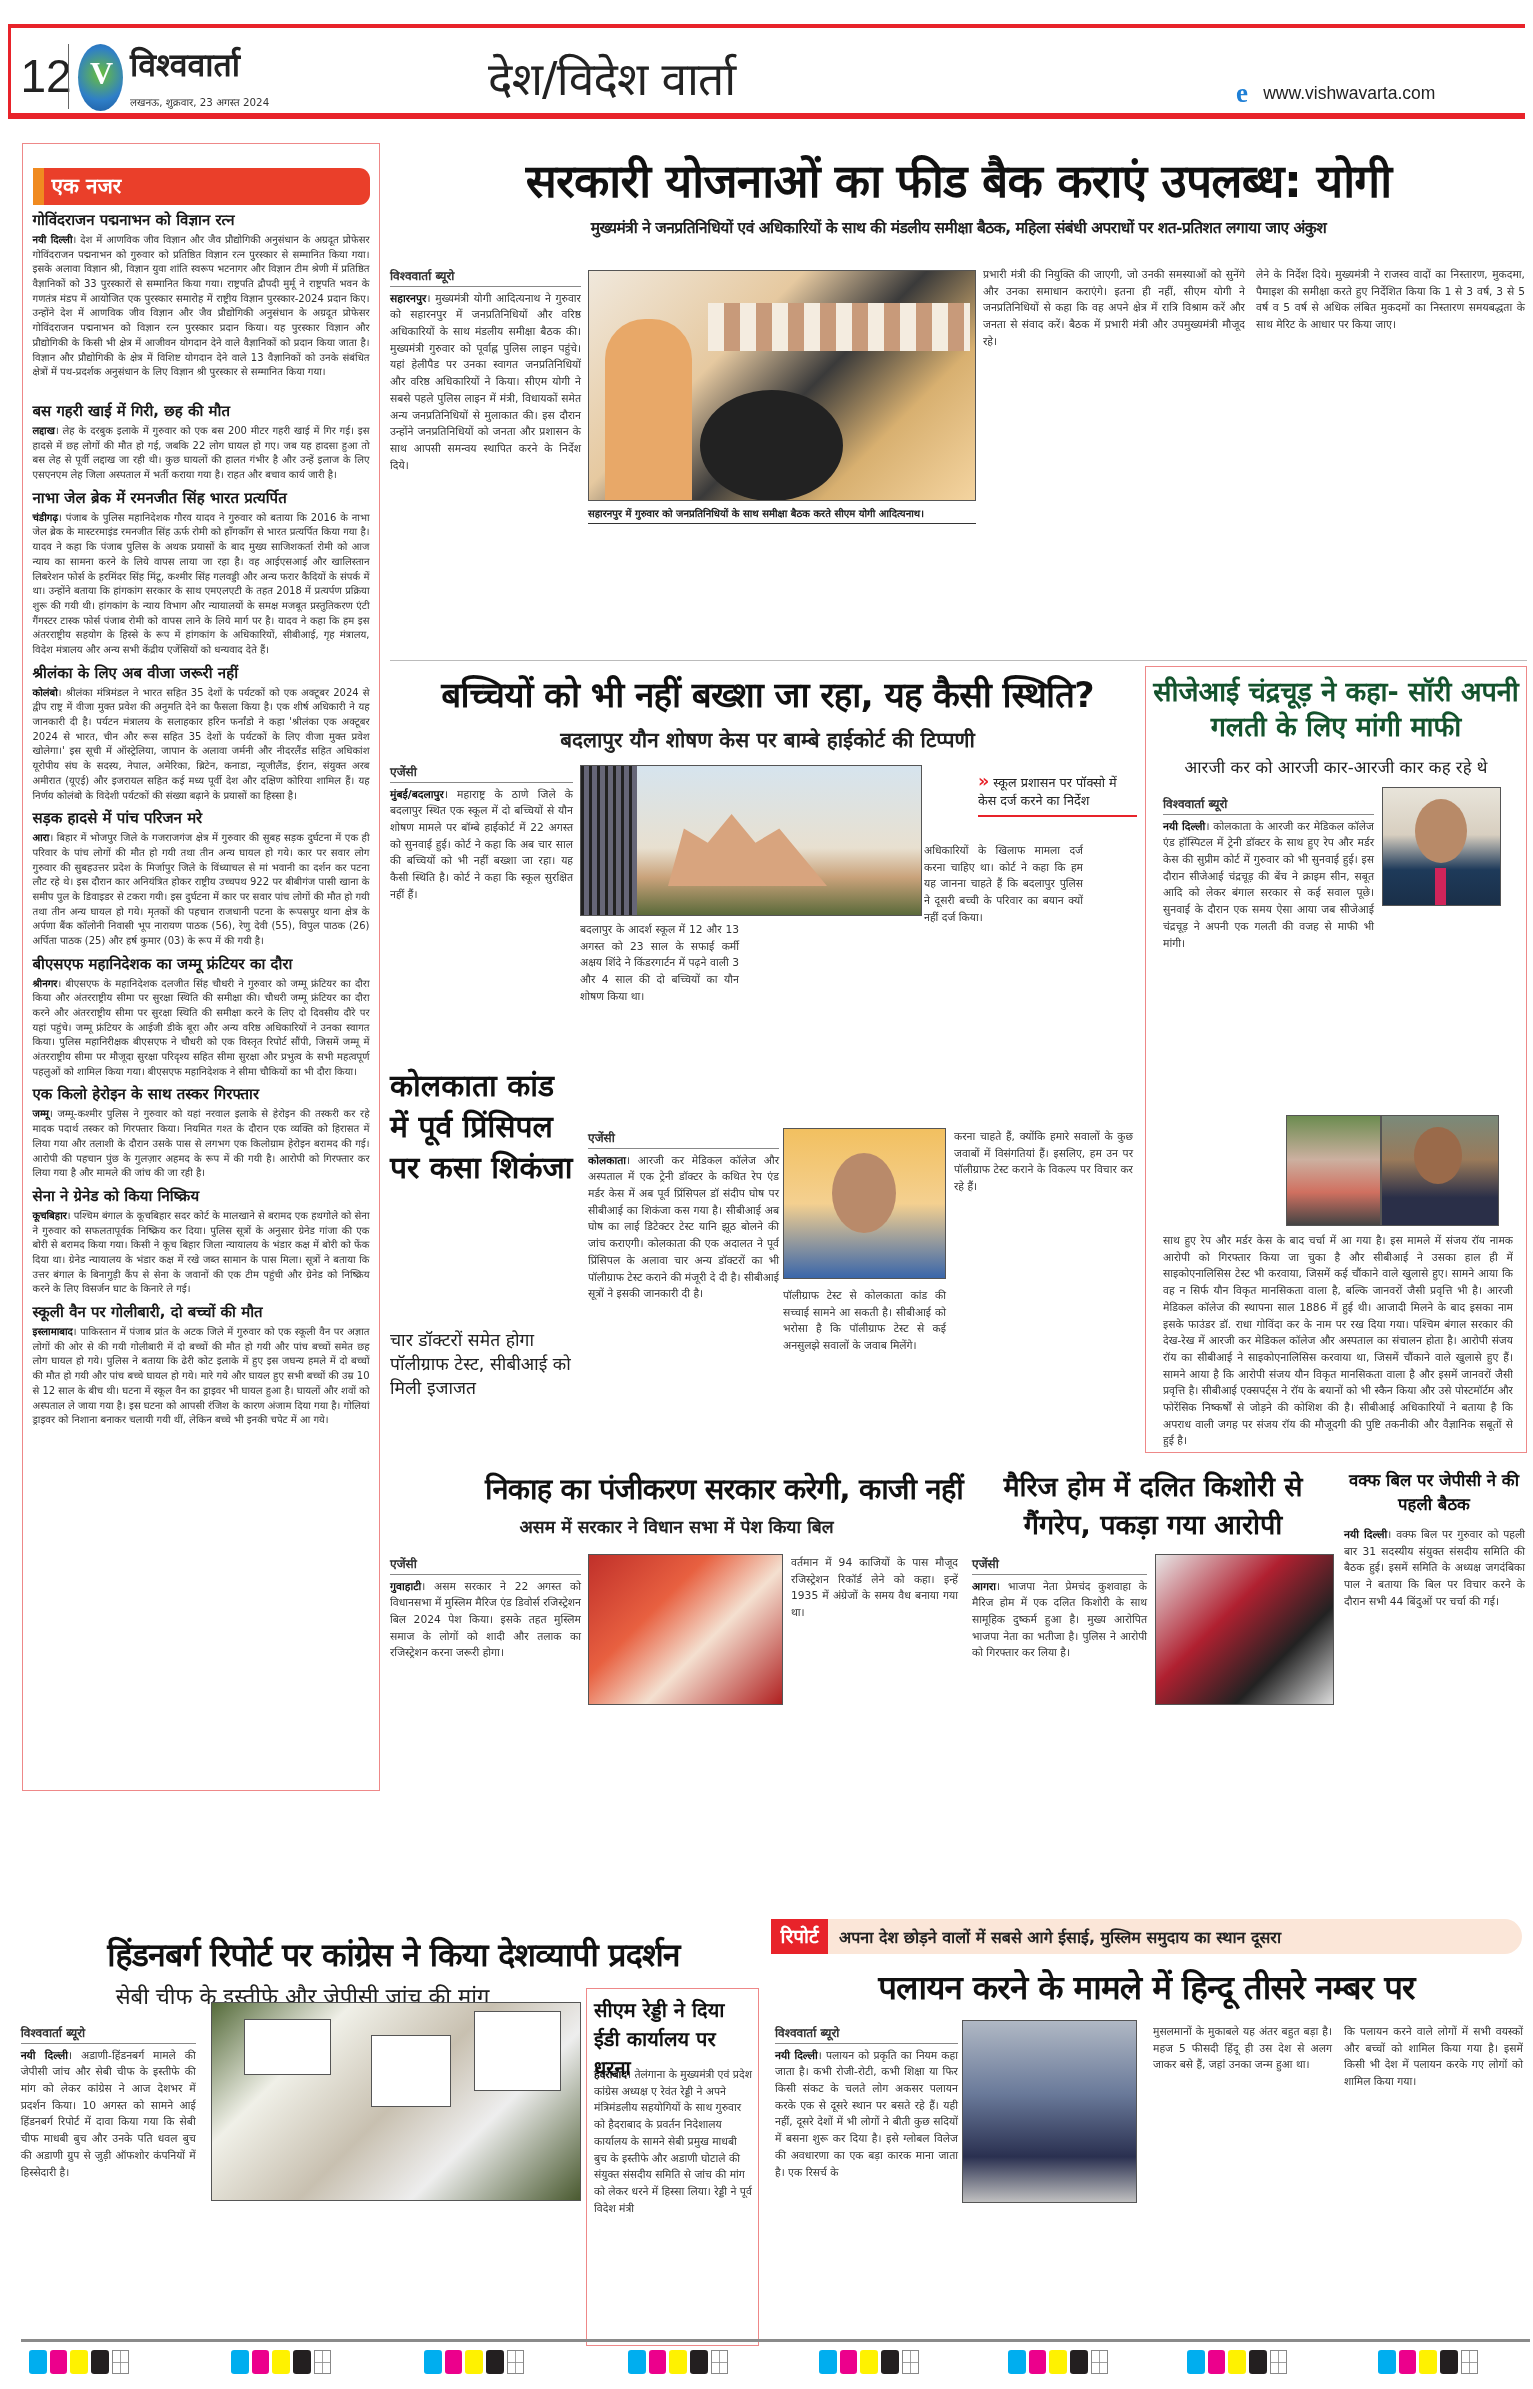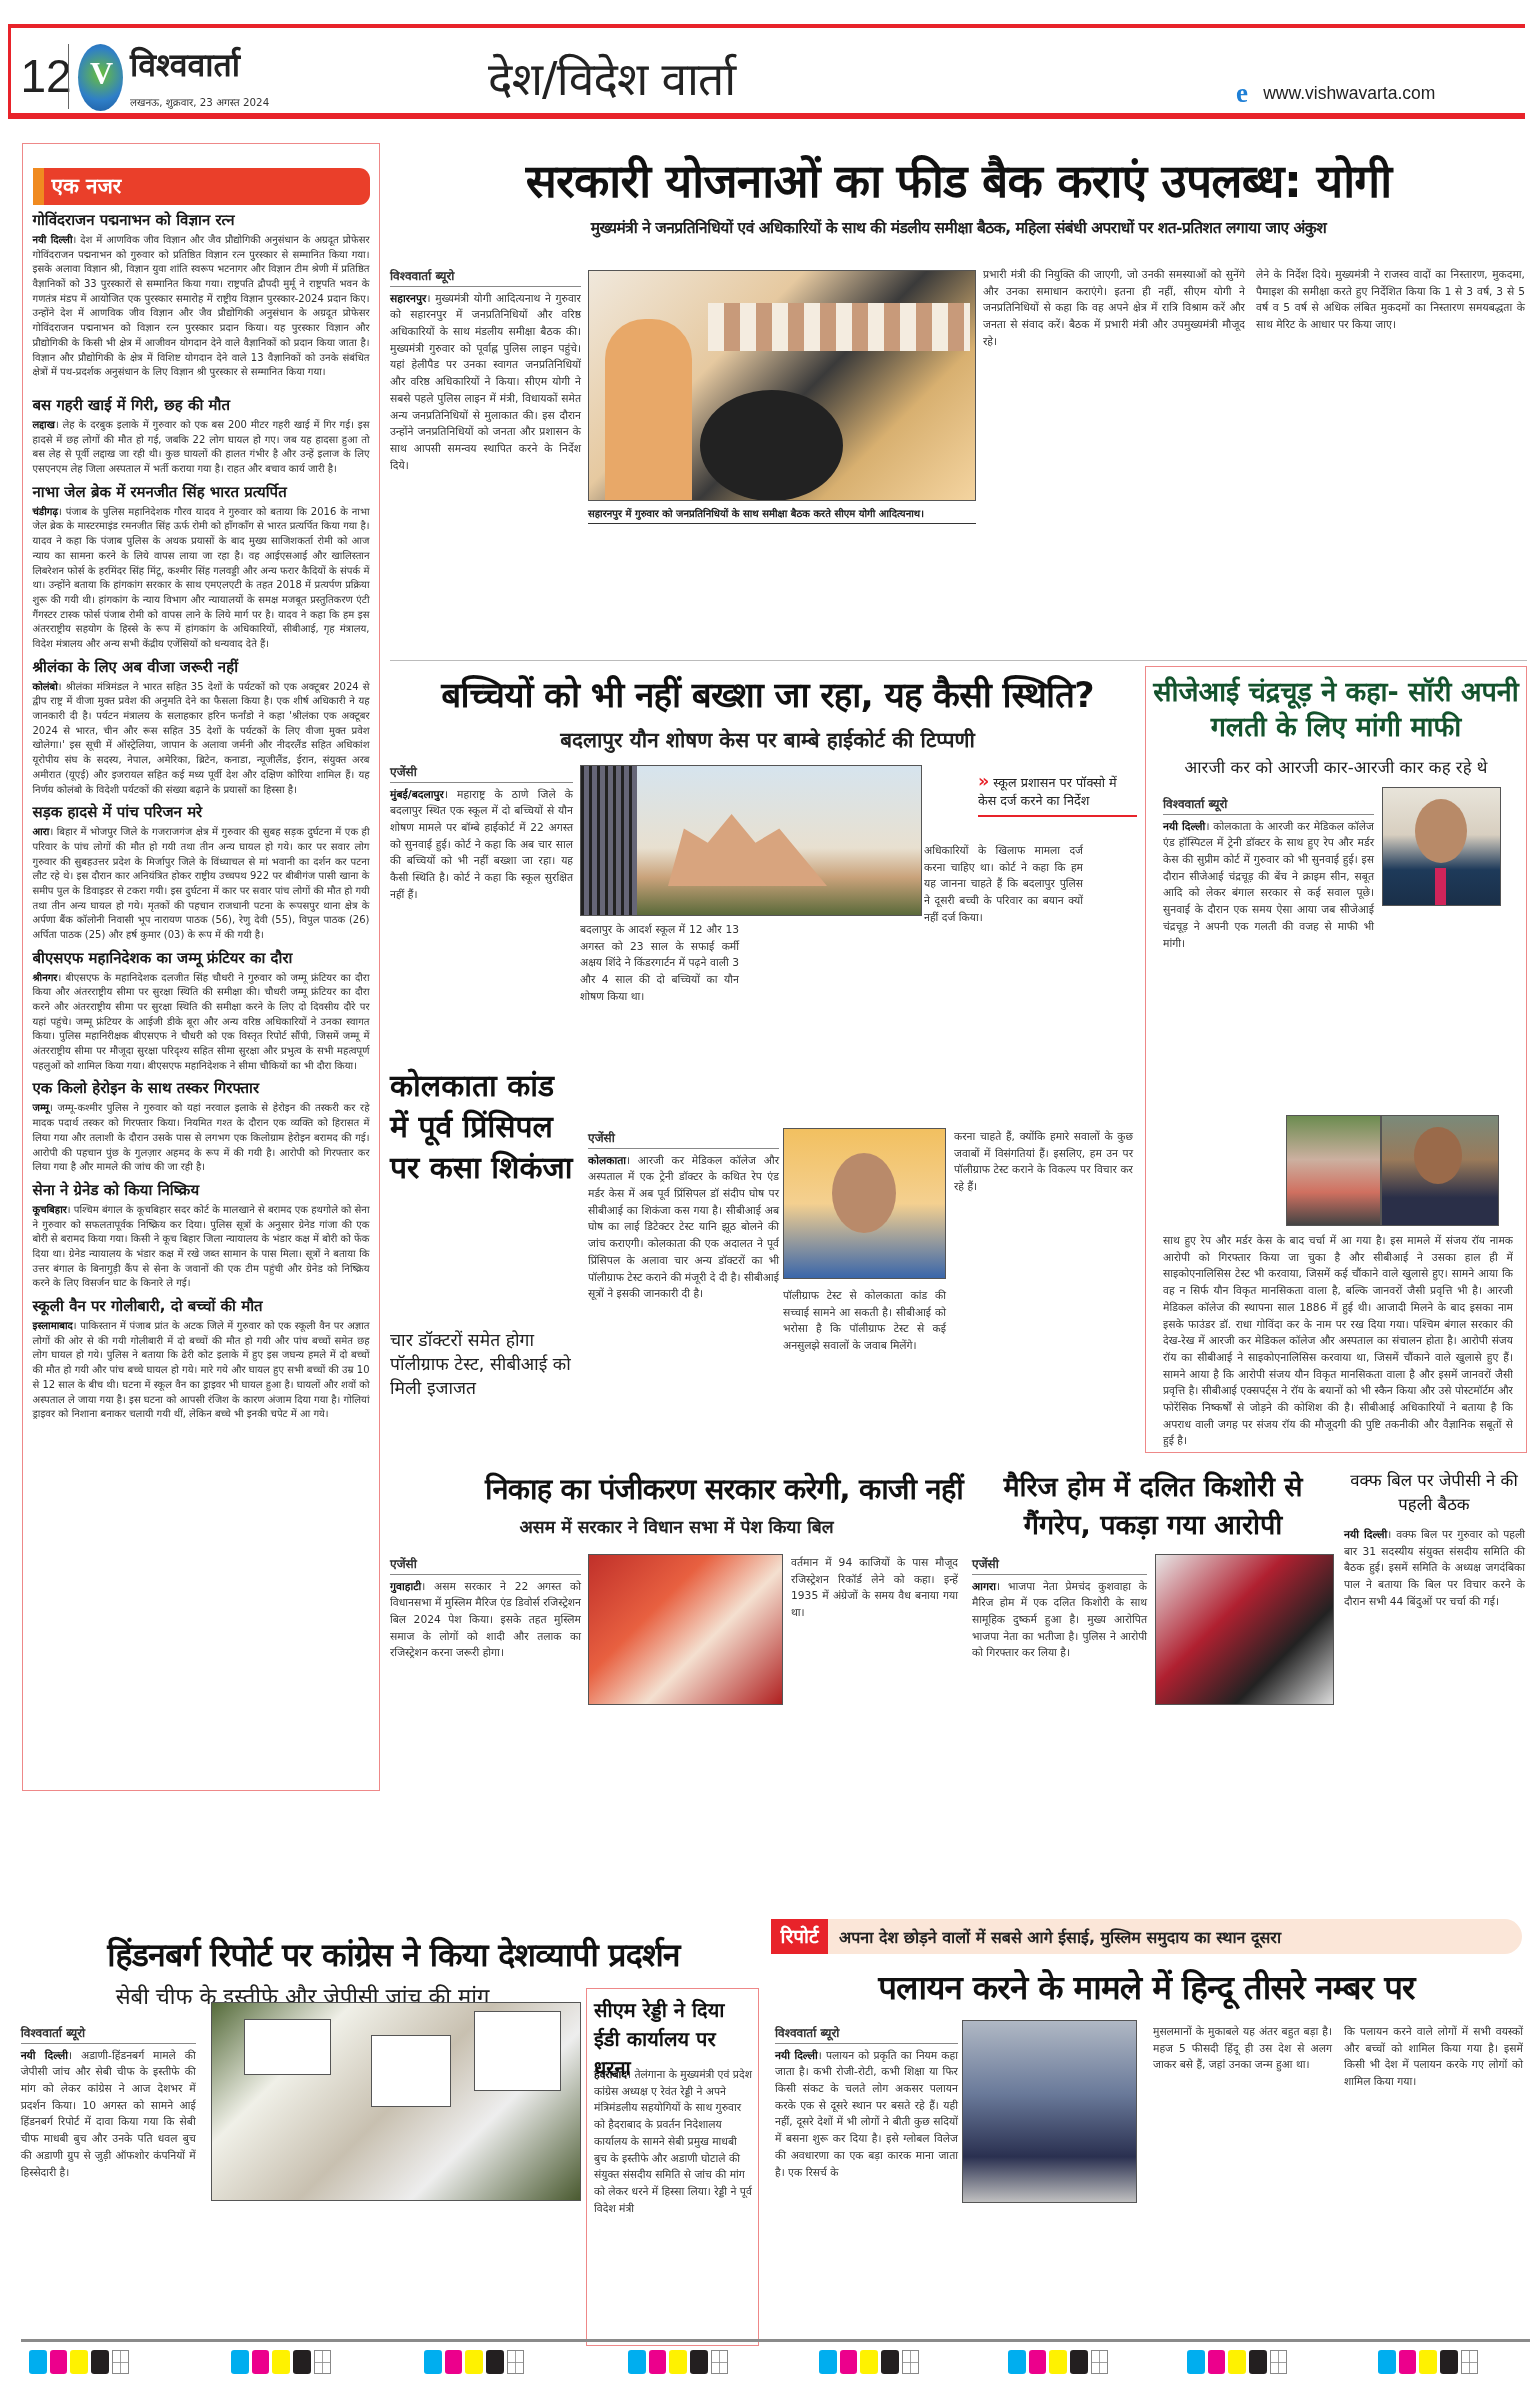--- a/index.html
+++ b/index.html
@@ -33,21 +33,21 @@
 
 <div class="abs redbox" style="left:22px;top:143px;width:358px;height:1648px;padding:8px 9.5px;">
   <div style="background:#ea3f2a;border-left:11px solid #f08a20;border-radius:0 11px 11px 0;height:37px;padding-left:8px;margin-top:16px">
     <span style="color:#fff;font-size:20.7px;font-weight:bold;line-height:37px">एक नजर</span>
   </div>
   <div id="nazar-stories">
       <div style="margin-top: 4.8px;">
         <div style="font-size: 15px; font-weight: bold; color: rgb(26, 26, 26); margin: 3.2px 0px 2.4px; line-height: 20.7px;">गोविंदराजन पद्मनाभन को विज्ञान रत्न</div>
         <div class="txt" style="font-size: 10px; line-height: 14.7px;"><b>नयी दिल्ली</b>। <span>देश में आणविक जीव विज्ञान और जैव प्रौद्योगिकी अनुसंधान के अग्रदूत प्रोफेसर गोविंदराजन पद्मनाभन को गुरुवार को प्रतिष्ठित विज्ञान रत्न पुरस्कार से सम्मानित किया गया। इसके अलावा विज्ञान श्री, विज्ञान युवा शांति स्वरूप भटनागर और विज्ञान टीम श्रेणी में प्रतिष्ठित वैज्ञानिकों को 33 पुरस्कारों से सम्मानित किया गया। राष्ट्रपति द्रौपदी मुर्मू ने राष्ट्रपति भवन के गणतंत्र मंडप में आयोजित एक पुरस्कार समारोह में राष्ट्रीय विज्ञान पुरस्कार-2024 प्रदान किए। उन्होंने देश में आणविक जीव विज्ञान और जैव प्रौद्योगिकी अनुसंधान के अग्रदूत प्रोफेसर गोविंदराजन पद्मनाभन को विज्ञान रत्न पुरस्कार प्रदान किया। यह पुरस्कार विज्ञान और प्रौद्योगिकी के किसी भी क्षेत्र में आजीवन योगदान देने वाले वैज्ञानिकों को प्रदान किया जाता है। विज्ञान और प्रौद्योगिकी के क्षेत्र में विशिष्ट योगदान देने वाले 13 वैज्ञानिकों को उनके संबंधित क्षेत्रों में पथ-प्रदर्शक अनुसंधान के लिए विज्ञान श्री पुरस्कार से सम्मानित किया गया।</span></div>
       </div>
-      <div style="margin-top: 15px;">
+      <div style="margin-top: 21px;">
         <div style="font-size: 15px; font-weight: bold; color: rgb(26, 26, 26); margin: 3.2px 0px 2.4px; line-height: 20.7px;">बस गहरी खाई में गिरी, छह की मौत</div>
         <div class="txt" style="font-size: 10px; line-height: 14.7px;"><b>लद्दाख</b>। <span>लेह के दरबुक इलाके में गुरुवार को एक बस 200 मीटर गहरी खाई में गिर गई। इस हादसे में छह लोगों की मौत हो गई, जबकि 22 लोग घायल हो गए। जब यह हादसा हुआ तो बस लेह से पूर्वी लद्दाख जा रही थी। कुछ घायलों की हालत गंभीर है और उन्हें इलाज के लिए एसएनएम लेह जिला अस्पताल में भर्ती कराया गया है। राहत और बचाव कार्य जारी है।</span></div>
       </div>
       <div style="margin-top: 4.8px;">
         <div style="font-size: 15px; font-weight: bold; color: rgb(26, 26, 26); margin: 3.2px 0px 2.4px; line-height: 20.7px;">नाभा जेल ब्रेक में रमनजीत सिंह भारत प्रत्यर्पित</div>
         <div class="txt" style="font-size: 10px; line-height: 14.7px;"><b>चंडीगढ़</b>। <span>पंजाब के पुलिस महानिदेशक गौरव यादव ने गुरुवार को बताया कि 2016 के नाभा जेल ब्रेक के मास्टरमाइंड रमनजीत सिंह ऊर्फ रोमी को हॉंगकॉंग से भारत प्रत्यर्पित किया गया है। यादव ने कहा कि पंजाब पुलिस के अथक प्रयासों के बाद मुख्य साजिशकर्ता रोमी को आज न्याय का सामना करने के लिये वापस लाया जा रहा है। वह आईएसआई और खालिस्तान लिबरेशन फोर्स के हरमिंदर सिंह मिंटू, कश्मीर सिंह गलवड्डी और अन्य फरार कैदियों के संपर्क में था। उन्होंने बताया कि हांगकांग सरकार के साथ एमएलएटी के तहत 2018 में प्रत्यर्पण प्रक्रिया शुरू की गयी थी। हांगकांग के न्याय विभाग और न्यायालयों के समक्ष मजबूत प्रस्तुतिकरण एंटी गैंगस्टर टास्क फोर्स पंजाब रोमी को वापस लाने के लिये मार्ग पर है। यादव ने कहा कि हम इस अंतरराष्ट्रीय सहयोग के हिस्से के रूप में हांगकांग के अधिकारियों, सीबीआई, गृह मंत्रालय, विदेश मंत्रालय और अन्य सभी केंद्रीय एजेंसियों को धन्यवाद देते हैं।</span></div>
       </div>
       <div style="margin-top: 4.8px;">
         <div style="font-size: 15px; font-weight: bold; color: rgb(26, 26, 26); margin: 3.2px 0px 2.4px; line-height: 20.7px;">श्रीलंका के लिए अब वीजा जरूरी नहीं</div>
         <div class="txt" style="font-size: 10px; line-height: 14.7px;"><b>कोलंबो</b>। <span>श्रीलंका मंत्रिमंडल ने भारत सहित 35 देशों के पर्यटकों को एक अक्टूबर 2024 से द्वीप राष्ट्र में वीजा मुक्त प्रवेश की अनुमति देने का फैसला किया है। एक शीर्ष अधिकारी ने यह जानकारी दी है। पर्यटन मंत्रालय के सलाहकार हरिन फर्नांडो ने कहा 'श्रीलंका एक अक्टूबर 2024 से भारत, चीन और रूस सहित 35 देशों के पर्यटकों के लिए वीजा मुक्त प्रवेश खोलेगा।' इस सूची में ऑस्ट्रेलिया, जापान के अलावा जर्मनी और नीदरलैंड सहित अधिकांश यूरोपीय संघ के सदस्य, नेपाल, अमेरिका, ब्रिटेन, कनाडा, न्यूजीलैंड, ईरान, संयुक्त अरब अमीरात (यूएई) और इजरायल सहित कई मध्य पूर्वी देश और दक्षिण कोरिया शामिल हैं। यह निर्णय कोलंबो के विदेशी पर्यटकों की संख्या बढ़ाने के प्रयासों का हिस्सा है।</span></div>
@@ -147,21 +147,21 @@
 <div class="photo" style="left:588px;top:1554px;width:195px;height:151px;background:linear-gradient(135deg,#c0302a 0%,#e86040 35%,#f4e0d0 60%,#b02020 100%)"></div>
 <div class="abs txt" style="left:791px;top:1555px;width:167px">वर्तमान में 94 काजियों के पास मौजूद रजिस्ट्रेशन रिकॉर्ड लेने को कहा। इन्हें 1935 में अंग्रेजों के समय वैध बनाया गया था।</div>
 
 <div class="abs" style="left:970px;top:1468px;width:366px;font-size:27px;font-weight:bold;line-height:38px;color:#111;text-align:center">मैरिज होम में दलित किशोरी से गैंगरेप, पकड़ा गया आरोपी</div>
 <div class="abs" style="left:972px;top:1555px;width:175px">
   <div class="by">एजेंसी</div>
   <div class="txt"><b>आगरा</b>। <span>भाजपा नेता प्रेमचंद कुशवाहा के मैरिज होम में एक दलित किशोरी के साथ सामूहिक दुष्कर्म हुआ है। मुख्य आरोपित भाजपा नेता का भतीजा है। पुलिस ने आरोपी को गिरफ्तार कर लिया है।</span></div>
 </div>
 <div class="photo" style="left:1155px;top:1554px;width:179px;height:151px;background:linear-gradient(135deg,#e8e8e8 0%,#b02030 40%,#222 70%,#ddd 100%)"></div>
 
-<div class="abs" style="left:1342px;top:1468px;width:184px;font-size:16.7px;font-weight:normal;line-height:24px;color:#111;text-align:center">वक्फ बिल पर जेपीसी ने की पहली बैठक</div>
+<div class="abs" style="left:1342px;top:1468px;width:184px;font-size:16.7px;font-weight:bold;line-height:24px;color:#111;text-align:center">वक्फ बिल पर जेपीसी ने की पहली बैठक</div>
 <div class="abs txt" style="left:1344px;top:1527px;width:181px"><b>नयी दिल्ली</b>। <span>वक्फ बिल पर गुरुवार को पहली बार 31 सदस्यीय संयुक्त संसदीय समिति की बैठक हुई। इसमें समिति के अध्यक्ष जगदंबिका पाल ने बताया कि बिल पर विचार करने के दौरान सभी 44 बिंदुओं पर चर्चा की गई।</span></div>
 
 <div class="abs" style="left:16px;top:1932px;width:755px;font-size:32px;font-weight:bold;color:#111;letter-spacing:-0.8px;text-align:center">हिंडनबर्ग रिपोर्ट पर कांग्रेस ने किया देशव्यापी प्रदर्शन</div>
 <div class="abs" style="left:16px;top:1980px;width:573px;font-size:22px;font-weight:normal;color:#222;text-align:center">सेबी चीफ के इस्तीफे और जेपीसी जांच की मांग</div>
 <div class="abs" style="left:20.7px;top:2024px;width:175px">
   <div class="by">विश्ववार्ता ब्यूरो</div>
   <div class="txt"><b>नयी दिल्ली</b>। <span>अडाणी-हिंडनबर्ग मामले की जेपीसी जांच और सेबी चीफ के इस्तीफे की मांग को लेकर कांग्रेस ने आज देशभर में प्रदर्शन किया। 10 अगस्त को सामने आई हिंडनबर्ग रिपोर्ट में दावा किया गया कि सेबी चीफ माधबी बुच और उनके पति धवल बुच की अडाणी ग्रुप से जुड़ी ऑफशोर कंपनियों में हिस्सेदारी है।</span></div>
 </div>
 <div class="photo" style="left:211px;top:2002px;width:370px;height:199px;background:linear-gradient(135deg,#556b3a 0%,#f0f0e8 25%,#c8c0b0 50%,#eee 70%,#4a5a30 100%)">
   <div style="position:absolute;left:32px;top:16px;width:87px;height:56px;background:#fff;border:1.6px solid #555"></div>

